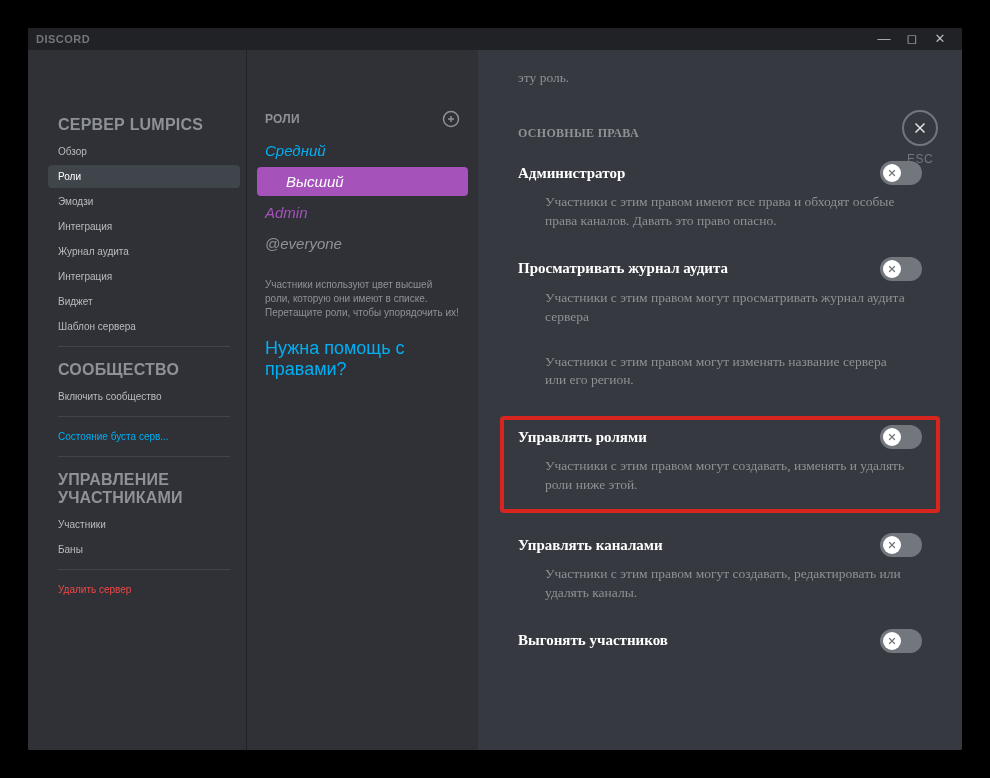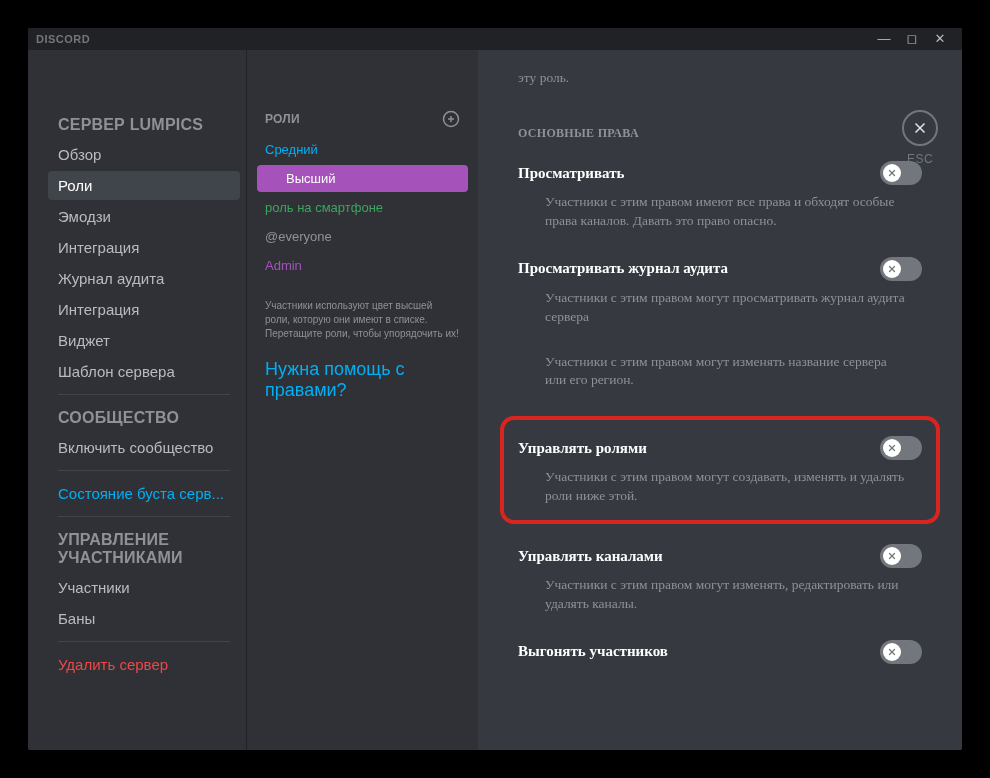--- a/index.html
+++ b/index.html
@@ -58,21 +58,21 @@
   }
   .section-header {
     font-size: 16px;
     font-weight: 700;
     color: #8e9297;
     text-transform: uppercase;
     letter-spacing: 0.2px;
     padding: 6px 10px;
   }
   .nav-item {
-    font-size: 15px;
+    font-size: 10px;
     color: #b9bbbe;
     padding: 6px 10px;
     border-radius: 4px;
     margin-bottom: 2px;
     cursor: pointer;
   }
   .nav-item.active {
     background: #40444b;
     color: #fff;
   }
@@ -103,25 +103,26 @@
     letter-spacing: 0.2px;
   }
   .add-role {
     color: #8e9297;
     font-size: 18px;
     cursor: pointer;
     width: 18px; height:18px;
     display:flex; align-items:center; justify-content:center;
   }
   .role-item {
-    font-size: 13px;
+    font-size: 15px;
     padding: 6px 8px;
     border-radius: 4px;
     margin-bottom: 2px;
     cursor: pointer;
+    font-style: italic;
   }
   .role-item.selected { background: #a652bb; color: #fff !important; }
   .roles-hint {
     font-size: 10px;
     color: #8e9297;
     line-height: 1.4;
     padding: 18px 8px 0 8px;
   }
   .roles-help {
     font-size: 18px;
@@ -184,22 +185,22 @@
     position: absolute;
     width: 18px; height: 18px;
     background: #fff;
     border-radius: 50%;
     top: 3px; left: 3px;
     display:flex; align-items:center; justify-content:center;
   }
   .toggle .knob svg { width:10px; height:10px; }
   .highlight-box {
     border: 4px solid #d8251f;
-    border-radius: 14px;
-    padding: 16px 14px 14px 14px;
+    border-radius: 4px;
+    padding: 5px 14px 14px 14px;
     margin: 0 -18px 20px -18px;
   }
   
   .close-area {
     position: absolute;
     top: 60px;
     right: 24px;
     text-align: center;
   }
   .close-circle {
@@ -264,23 +265,22 @@
           <svg viewBox="0 0 24 24" fill="none" stroke="currentColor" stroke-width="2">
               <circle cx="12" cy="12" r="10"></circle>
               <line x1="12" y1="8" x2="12" y2="16"></line>
               <line x1="8" y1="12" x2="16" y2="12"></line>
             </svg>
         </span>
       </div>
       <div id="roles-list">
           <div class="role-item" style="color: rgb(0, 175, 244);">Средний</div>
           <div class="role-item selected" style="color: rgb(255, 255, 255); padding-left: 29px;">Высший</div>
-          <div class="role-item" style="color: rgb(59, 165, 93);">роль на смартфоне</div>
+          <div class="role-item" style="color: rgb(166, 82, 187);">Admin</div>
           <div class="role-item" style="color: rgb(142, 146, 151);">@everyone</div>
-          <div class="role-item" style="color: rgb(166, 82, 187);">Admin</div>
         </div>
       <div class="roles-hint">Участники используют цвет высшей роли, которую они имеют в списке. Перетащите роли, чтобы упорядочить их!</div>
       <div class="roles-help">Нужна помощь с правами?</div>
     </div>
 
     <div class="main">
       <div class="close-area">
         <div class="close-circle">
           <svg viewBox="0 0 24 24" fill="none" stroke="currentColor" stroke-width="2.5" stroke-linecap="round">
               <line x1="6" y1="6" x2="18" y2="18"></line>
@@ -289,21 +289,21 @@
         </div>
         <div class="esc-label">ESC</div>
       </div>
 
       <div class="main-inner">
         <div class="top-desc">эту роль.</div>
         <div class="perm-section-title">ОСНОВНЫЕ ПРАВА</div>
         <div id="perms">
             <div class="perm">
               <div class="perm-head">
-                <div class="perm-title">Просматривать</div>
+                <div class="perm-title">Администратор</div>
                 <div class="toggle">
                   <div class="knob">
                     <svg viewBox="0 0 24 24" fill="none" stroke="#72767d" stroke-width="3" stroke-linecap="round">
                       <line x1="6" y1="6" x2="18" y2="18"></line>
                       <line x1="18" y1="6" x2="6" y2="18"></line>
                     </svg>
                   </div>
                 </div>
               </div>
               <div class="perm-desc">Участники с этим правом имеют все права и обходят особые права каналов. Давать это право опасно.</div>
@@ -346,21 +346,21 @@
                 <div class="perm-title">Управлять каналами</div>
                 <div class="toggle">
                   <div class="knob">
                     <svg viewBox="0 0 24 24" fill="none" stroke="#72767d" stroke-width="3" stroke-linecap="round">
                       <line x1="6" y1="6" x2="18" y2="18"></line>
                       <line x1="18" y1="6" x2="6" y2="18"></line>
                     </svg>
                   </div>
                 </div>
               </div>
-              <div class="perm-desc">Участники с этим правом могут изменять, редактировать или удалять каналы.</div>
+              <div class="perm-desc">Участники с этим правом могут создавать, редактировать или удалять каналы.</div>
             </div>
             <div class="perm">
               <div class="perm-head">
                 <div class="perm-title">Выгонять участников</div>
                 <div class="toggle">
                   <div class="knob">
                     <svg viewBox="0 0 24 24" fill="none" stroke="#72767d" stroke-width="3" stroke-linecap="round">
                       <line x1="6" y1="6" x2="18" y2="18"></line>
                       <line x1="18" y1="6" x2="6" y2="18"></line>
                     </svg>

